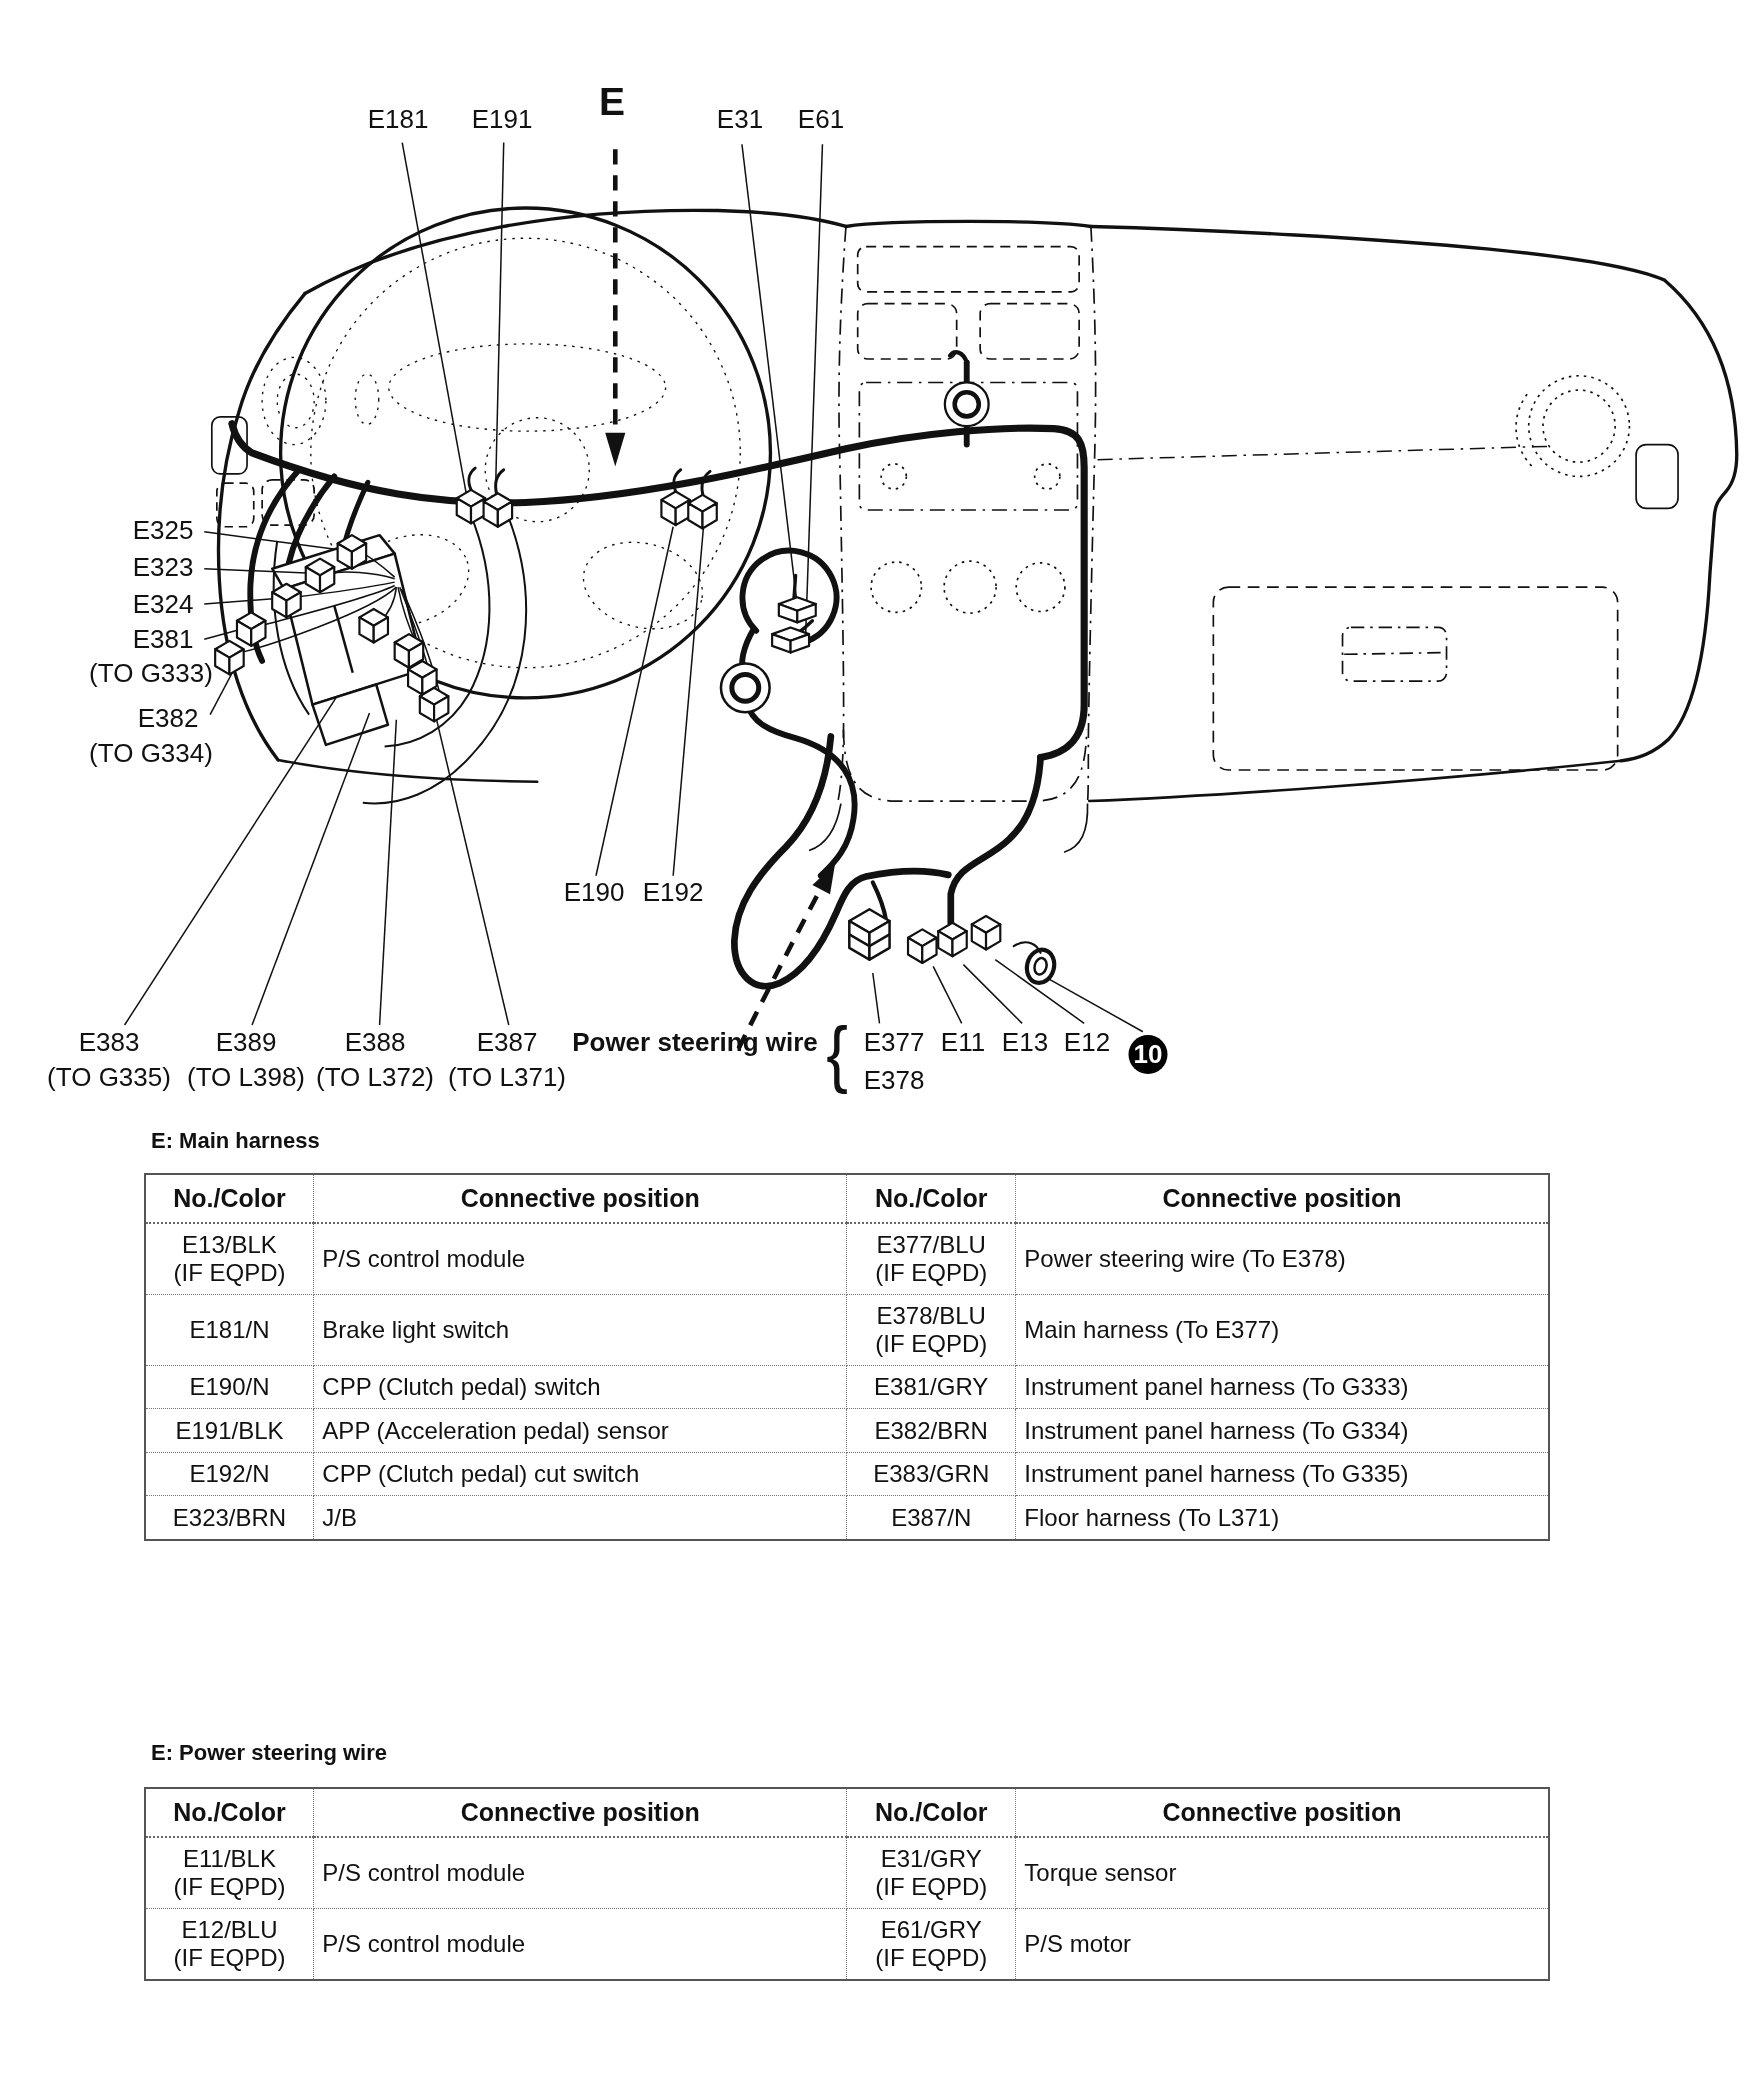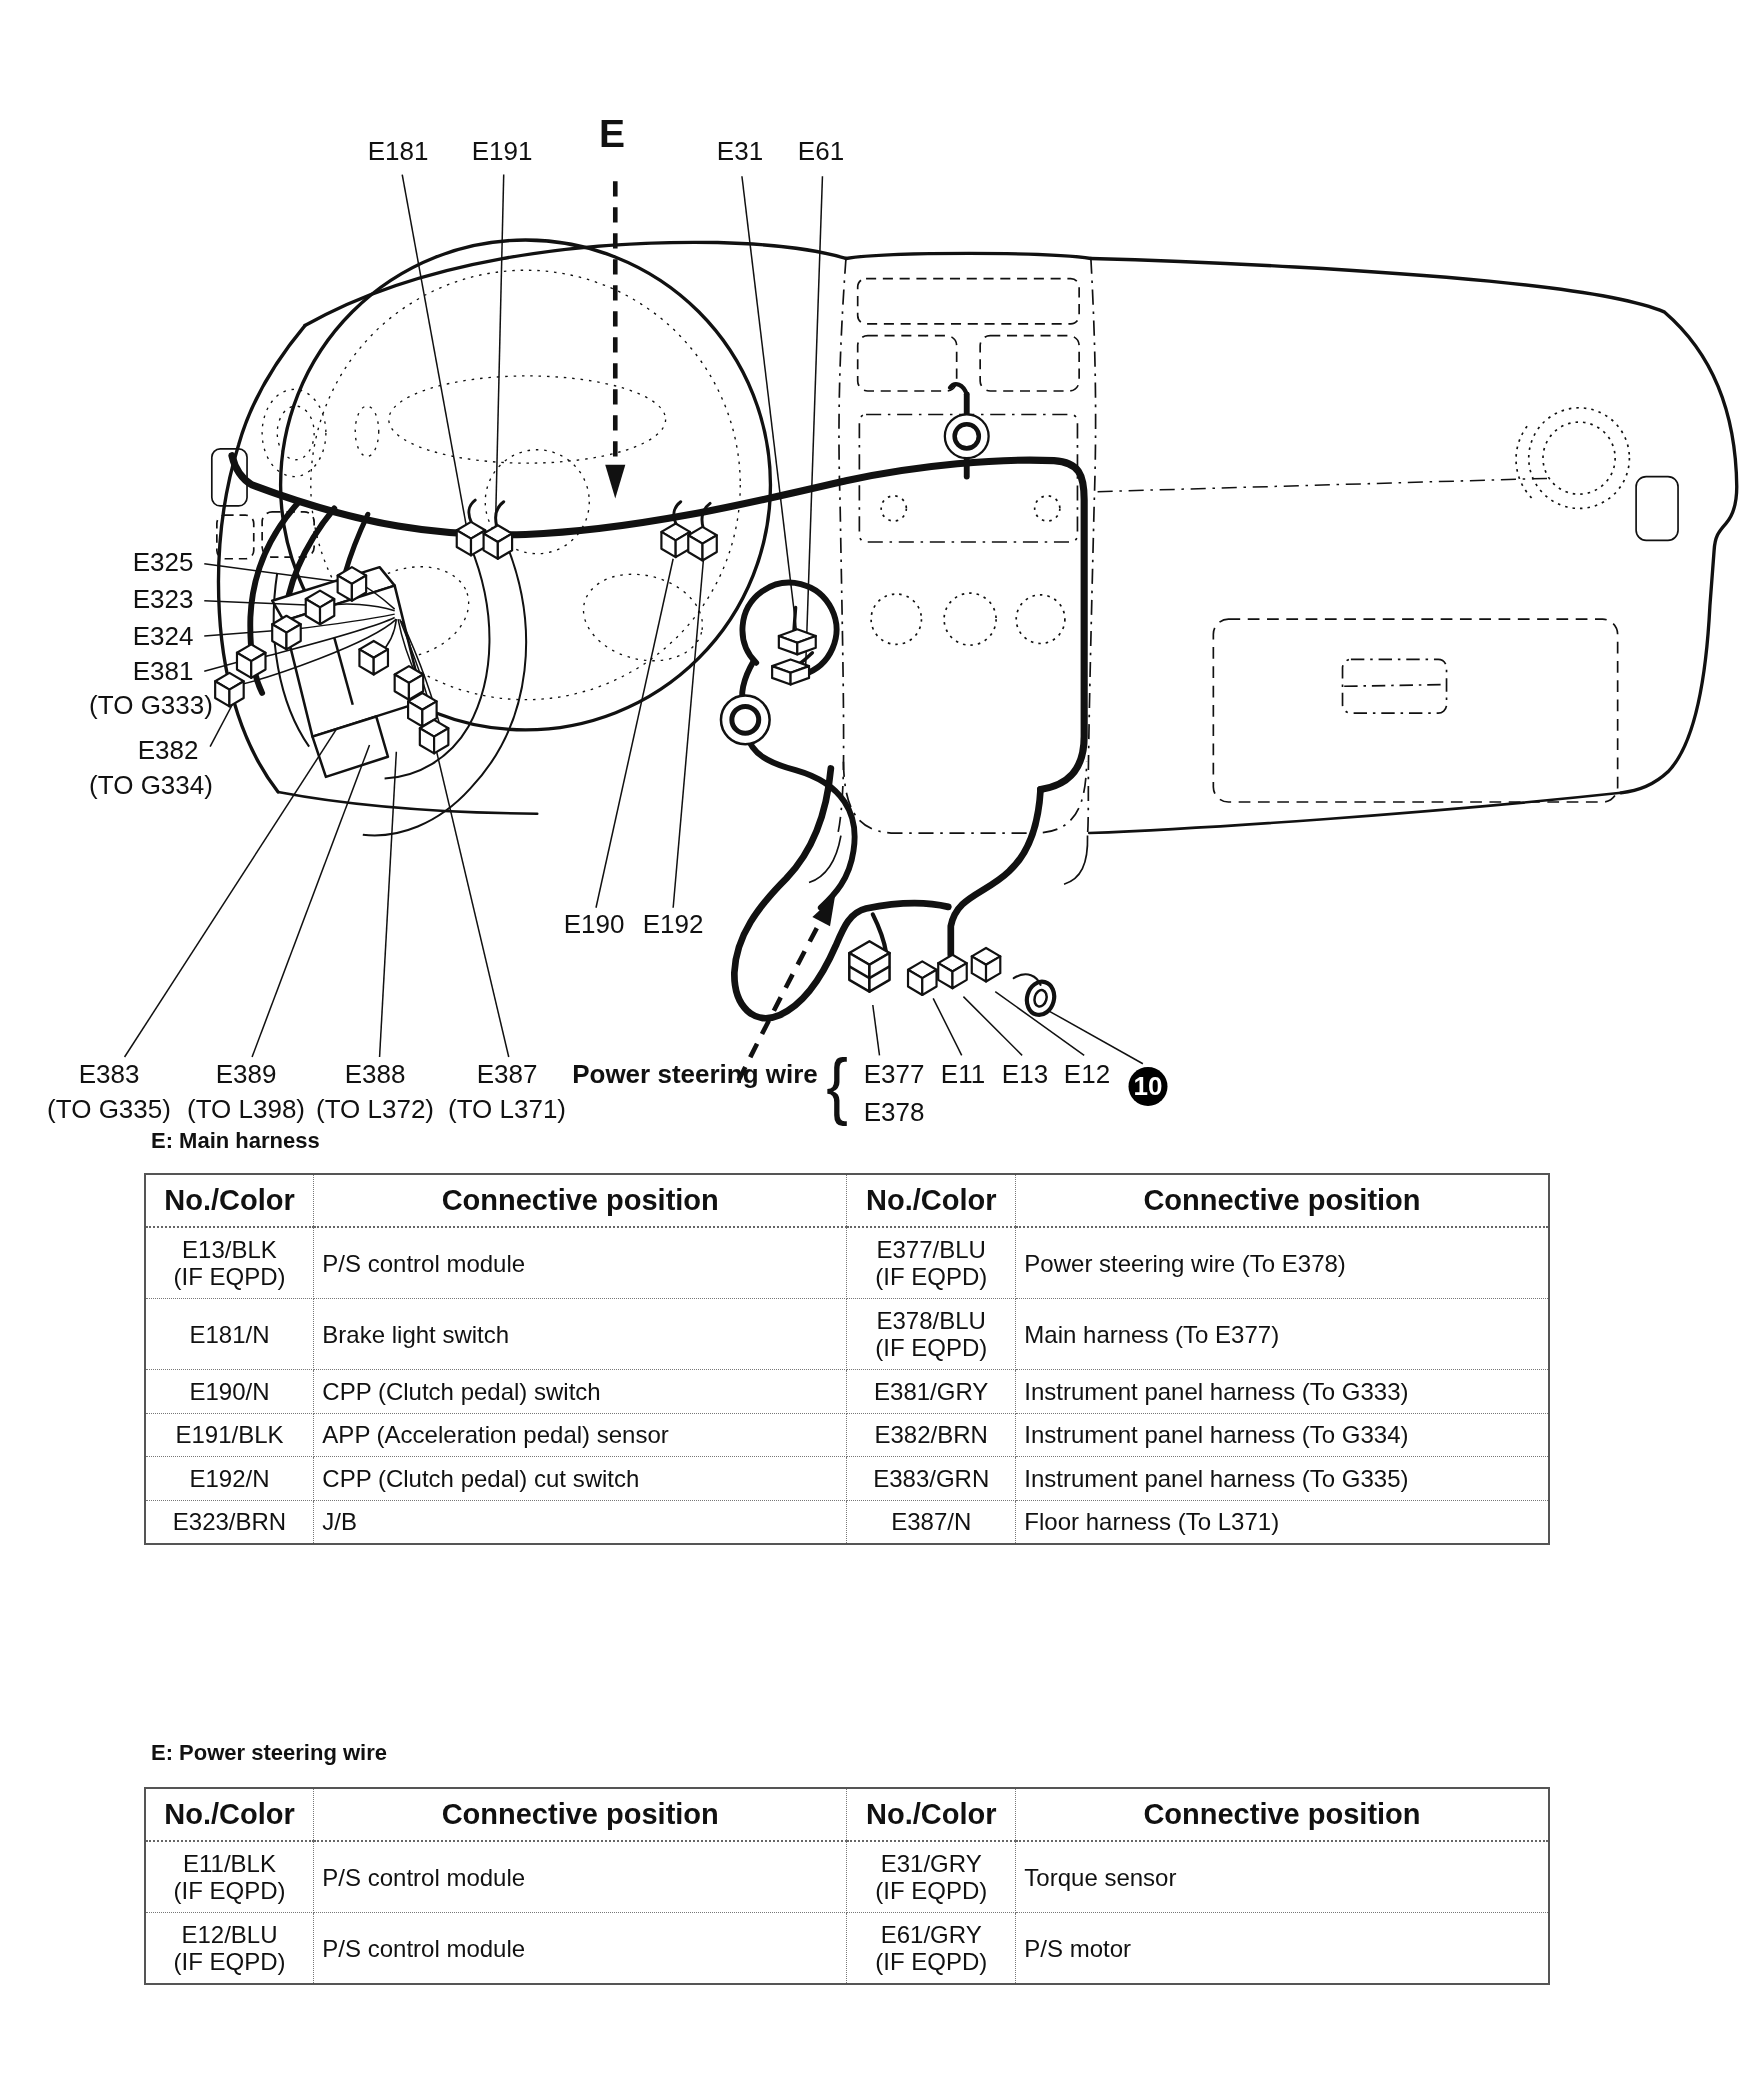--- a/index.html
+++ b/index.html
@@ -1,20 +1,20 @@
 <!DOCTYPE html>
 <html style="font-size:13.4px"><head>
 <meta charset="utf-8">
 <style>
   html,body{margin:0;padding:0;background:#fff;}
   .page{
     position:relative;width:1759px;height:2084px;background:#fff;
     font-family:"Liberation Sans", sans-serif;color:#111;overflow:hidden;
   }
-  .diagram{position:absolute;left:0;top:0;width:1759px;height:1124px;margin-top:32px;}
+  .diagram{position:absolute;left:0;top:0;width:1759px;height:1124px;}
   .diagram svg{position:absolute;left:0;top:0;}
   .lbl{
     position:absolute;transform:translateX(-50%);white-space:nowrap;
     font-size:26px;color:#111;line-height:1.05;
   }
   .lbl.bold{font-weight:bold;}
   .lbl.big{font-size:39px;font-weight:bold;}
   .lbl.brace{font-size:65px;font-weight:300;transform:translateX(-50%) scaleY(1.15);}
   .badge{
     position:absolute;width:39px;height:39px;border-radius:50%;background:#000;color:#fff;
@@ -25,21 +25,21 @@
     position:absolute;left:151px;font-size:22px;font-weight:bold;color:#111;
   }
   table.harness{
     position:absolute;left:144px;width:1406px;border-collapse:collapse;
     border:2.5px solid #555;background:#fff;table-layout:fixed;
   }
   table.harness th, table.harness td{
     border:1.7px dotted #777;font-size:24px;color:#111;line-height:1.14;
     padding:7.6px 8.4px;white-space:pre-line;vertical-align:middle;
   }
-  table.harness th{font-size:29px;font-weight:bold;text-align:center;border-bottom:2.5px dotted #666;padding:9.2px 5px;}
+  table.harness th{font-size:25px;font-weight:bold;text-align:center;border-bottom:2.5px dotted #666;padding:9.2px 5px;}
   td.c{text-align:center;}
   td.l{text-align:left;padding-left:11.7px;}
   col.no{width:12%;} col.pos{width:38%;}
 </style>
 </head>
 <body>
 
 <div class="page">
 
   <div class="diagram">

